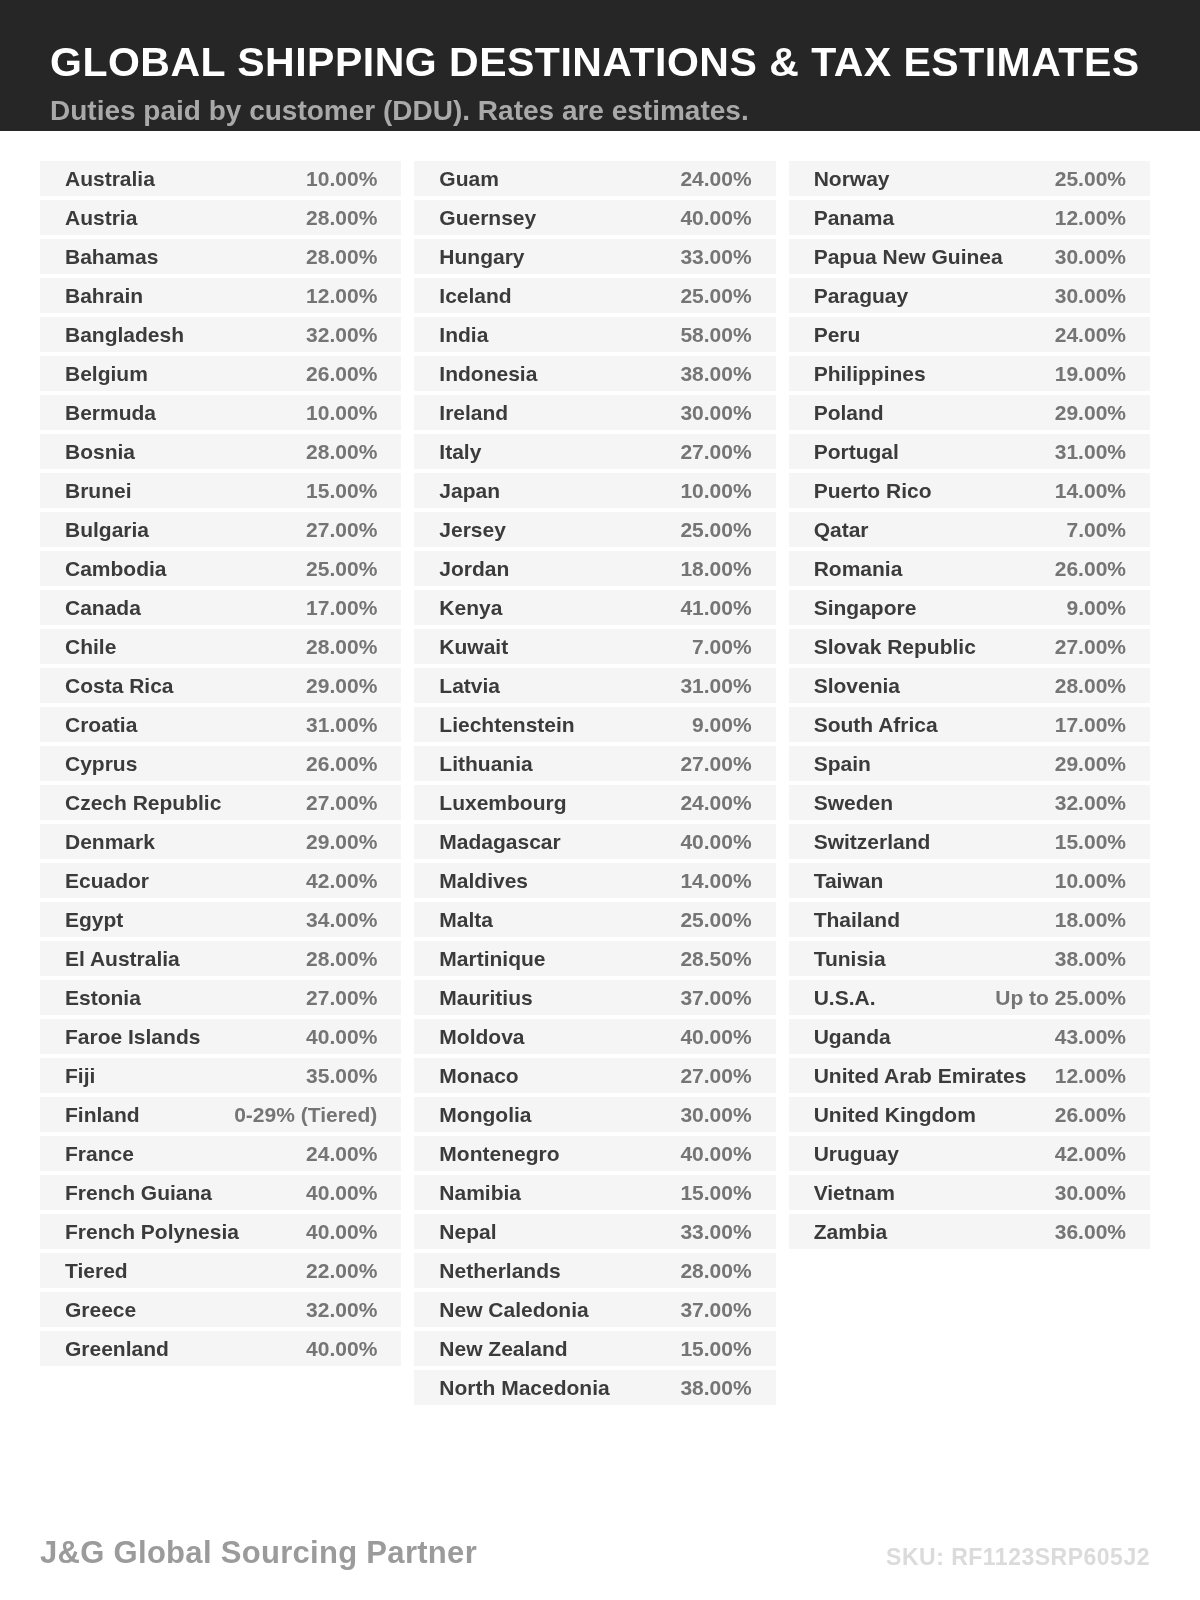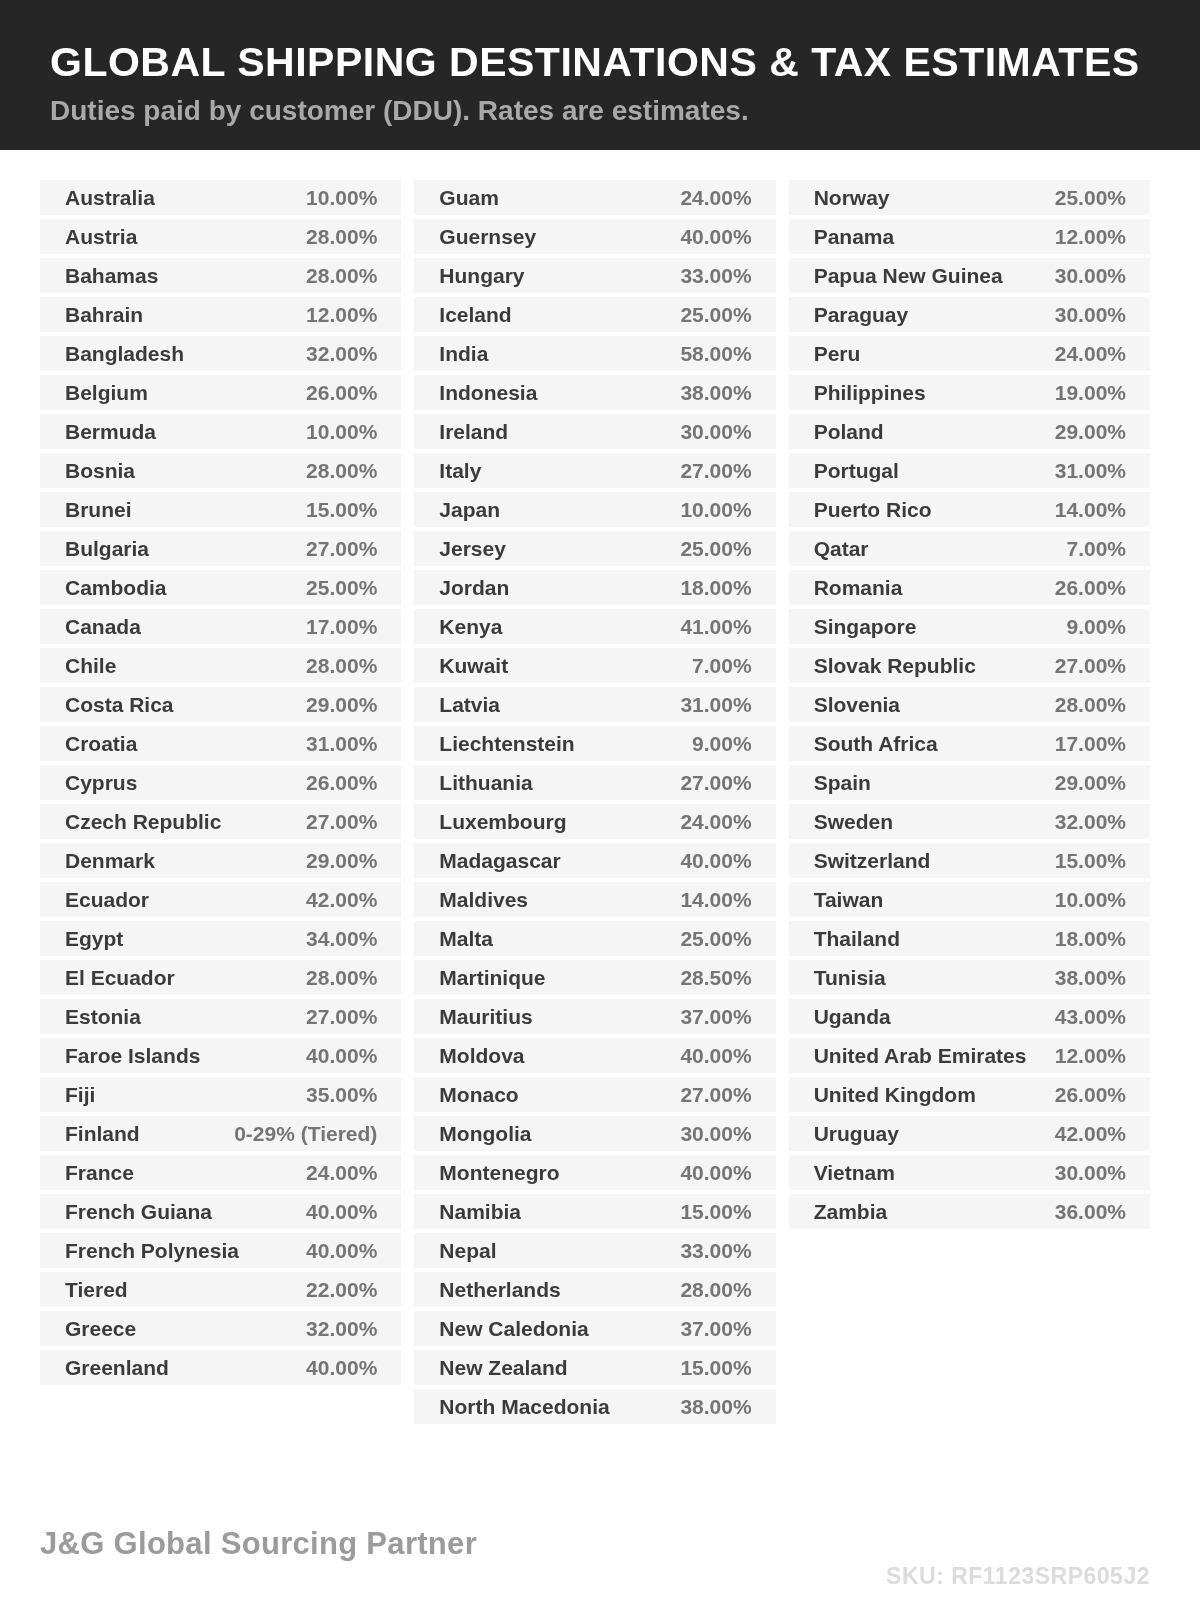--- a/index.html
+++ b/index.html
@@ -17,21 +17,21 @@
   body{
     width:1200px;height:1600px;
     background:#ffffff;
     font-family:"Liberation Sans","DejaVu Sans",sans-serif;
     overflow:hidden;
   }
   .header{
     background:var(--header-bg);
     color:var(--title-color);
     padding:42px 50px 36px 50px;
-    height:150px;
+    height:131px;
   }
   .title{
     margin:0;
     font-size:41px;
     line-height:1.0;
     font-weight:800;
     letter-spacing:0.5px;
     color:var(--title-color);
     white-space:nowrap;
   }
@@ -66,21 +66,21 @@
   .rate{
     font-size:21px;
     font-weight:700;
     color:var(--rate-color);
     white-space:nowrap;
     margin-left:10px;
   }
   .footer{
     display:flex;
     justify-content:space-between;
-    align-items:flex-start;
+    align-items:flex-end;
     padding:0 50px 0 40px;
     margin-top:98px;
   }
   .brand{
     font-size:31px;
     font-weight:800;
     color:var(--brand-color);
     letter-spacing:0.3px;
   }
   .sku{
@@ -175,21 +175,21 @@
       </div>
       <div class="row">
         <span class="country">Ecuador</span>
         <span class="rate">42.00%</span>
       </div>
       <div class="row">
         <span class="country">Egypt</span>
         <span class="rate">34.00%</span>
       </div>
       <div class="row">
-        <span class="country">El Ecuador</span>
+        <span class="country">El Australia</span>
         <span class="rate">28.00%</span>
       </div>
       <div class="row">
         <span class="country">Estonia</span>
         <span class="rate">27.00%</span>
       </div>
       <div class="row">
         <span class="country">Faroe Islands</span>
         <span class="rate">40.00%</span>
       </div>
@@ -433,20 +433,24 @@
         <span class="country">Taiwan</span>
         <span class="rate">10.00%</span>
       </div>
       <div class="row">
         <span class="country">Thailand</span>
         <span class="rate">18.00%</span>
       </div>
       <div class="row">
         <span class="country">Tunisia</span>
         <span class="rate">38.00%</span>
+      </div>
+      <div class="row">
+        <span class="country">U.S.A.</span>
+        <span class="rate">Up to 25.00%</span>
       </div>
       <div class="row">
         <span class="country">Uganda</span>
         <span class="rate">43.00%</span>
       </div>
       <div class="row">
         <span class="country">United Arab Emirates</span>
         <span class="rate">12.00%</span>
       </div>
       <div class="row">

